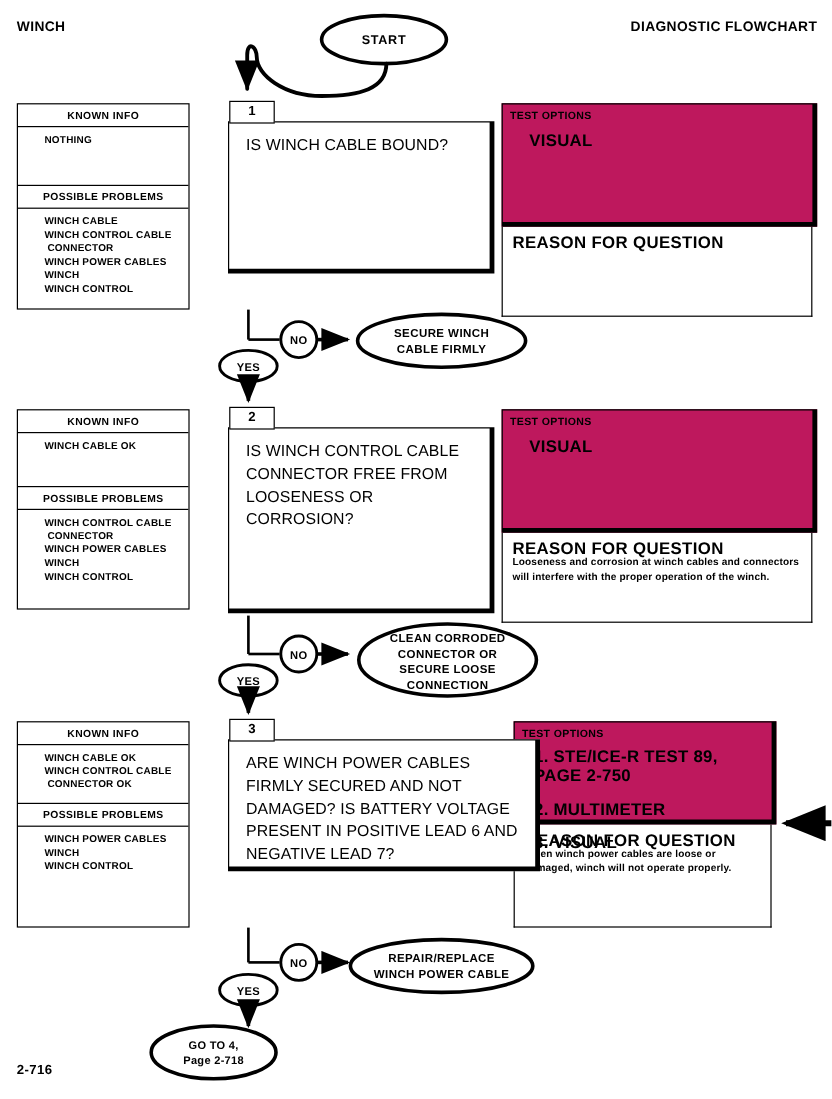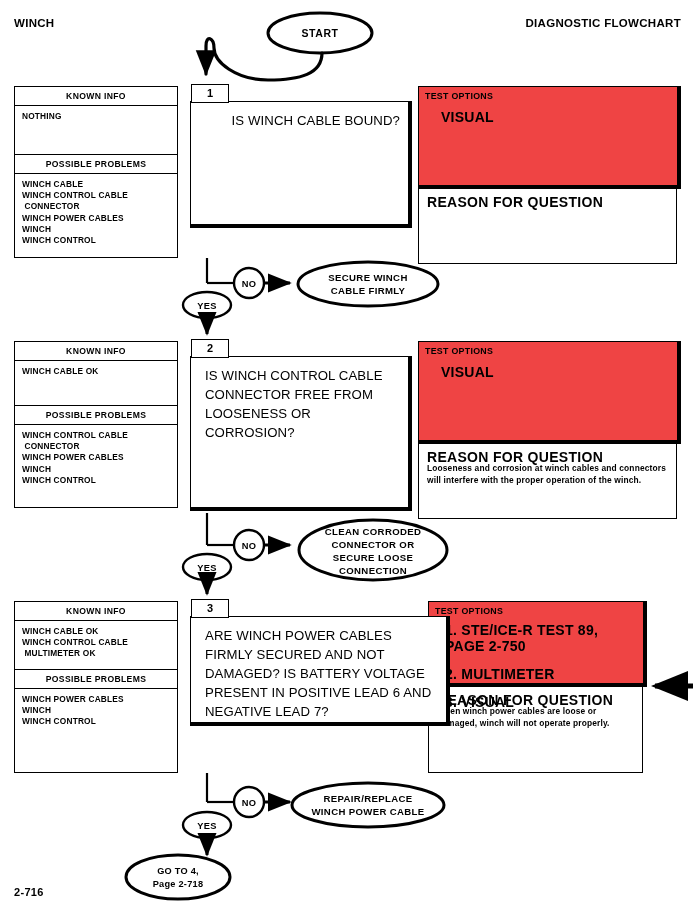--- a/index.html
+++ b/index.html
@@ -39,21 +39,21 @@
     top: 886px;
     font-size: 11px;
     font-weight: bold;
     letter-spacing: 0.3px;
   }
 
   
   .info-panel {
     position: absolute;
     left: 14px;
-    width: 164px;
+    width: 144px;
     border: 1.4px solid #000;
     box-sizing: border-box;
     background: #fff;
   }
   .info-head {
     text-align: center;
     font-size: 8.6px;
     font-weight: bold;
     letter-spacing: 0.35px;
     padding: 4px 2px 4px;
@@ -61,21 +61,21 @@
     box-sizing: border-box;
   }
   .info-body {
     font-size: 8.3px;
     font-weight: bold;
     letter-spacing: 0.2px;
     line-height: 11.2px;
     padding: 5px 4px 5px 7px;
     box-sizing: border-box;
   }
-  .info-body .ln { white-space: pre; }
+  .info-body .ln { white-space: pre; margin-left: 15px; }
   .info-head.mid { border-top: 1.4px solid #000; }
 
   
   .qnum {
     position: absolute;
     width: 38px;
     height: 19px;
     border: 1.5px solid #000;
     box-sizing: border-box;
     background: #fff;
@@ -104,21 +104,21 @@
     line-height: 19px;
   }
 
   
   .opt-box {
     position: absolute;
     border: 1.5px solid #000;
     border-right-width: 4px;
     border-bottom-width: 4px;
     box-sizing: border-box;
-    background: #ef4444;
+    background: #be185d;
     z-index: 3;
   }
   .reason-box {
     position: absolute;
     border: 1.3px solid #000;
     border-top: none;
     box-sizing: border-box;
     background: #fff;
     z-index: 2;
   }
@@ -195,21 +195,21 @@
       <div class="ln">WINCH CABLE</div>
       <div class="ln">WINCH CONTROL CABLE</div>
       <div class="ln"> CONNECTOR</div>
       <div class="ln">WINCH POWER CABLES</div>
       <div class="ln">WINCH</div>
       <div class="ln">WINCH CONTROL</div>
     </div>
   </div>
 
   <div class="qnum" style="left:191px; top:84px;">1</div>
-  <div class="qbox" style="left:190px; top:101px; width:222px; height:127px;text-align:right;">
+  <div class="qbox" style="left:190px; top:101px; width:222px; height:127px;">
     <div class="qtext">IS WINCH CABLE BOUND?</div>
   </div>
 
   <div class="opt-box" style="left:418px; top:86px; width:263px; height:103px;">
     <div class="opt-title">TEST OPTIONS</div>
     <div class="opt-list">
       <div class="ln">VISUAL</div>
     </div>
   </div>
   <div class="reason-box" style="left:418px; top:189px; width:259px; height:75px;">
@@ -245,21 +245,21 @@
   <div class="reason-box" style="left:418px; top:444px; width:259px; height:75px;">
     <div class="reason-title">REASON FOR QUESTION</div>
     <div class="reason-text">Looseness and corrosion at winch cables and connectors will interfere with the proper operation of the winch.</div>
   </div>
 
   <div class="info-panel" style="top:601px; height:172px;">
     <div class="info-head">KNOWN INFO</div>
     <div class="info-body" style="height:48px;">
       <div class="ln">WINCH CABLE OK</div>
       <div class="ln">WINCH CONTROL CABLE</div>
-      <div class="ln"> MULTIMETER OK</div>
+      <div class="ln"> CONNECTOR OK</div>
     </div>
     <div class="info-head mid">POSSIBLE PROBLEMS</div>
     <div class="info-body">
       <div class="ln">WINCH POWER CABLES</div>
       <div class="ln">WINCH</div>
       <div class="ln">WINCH CONTROL</div>
     </div>
   </div>
 
   <div class="qnum" style="left:191px; top:599px;">3</div>

